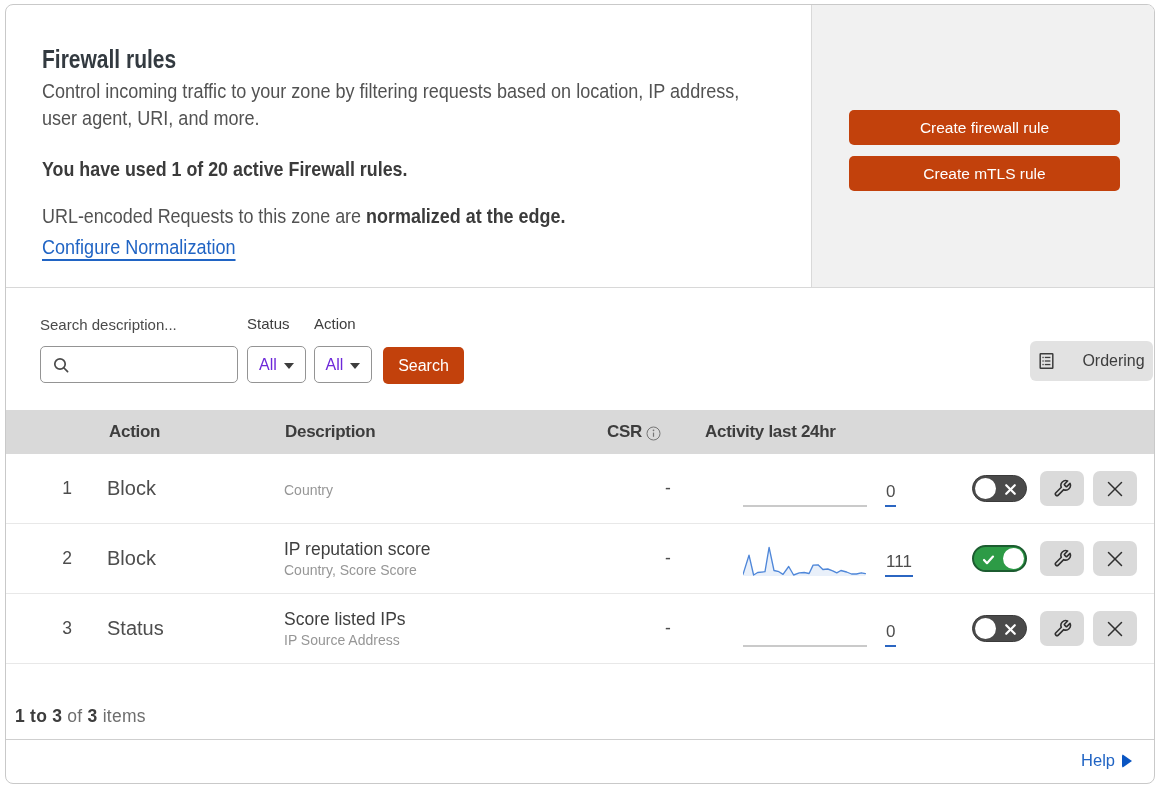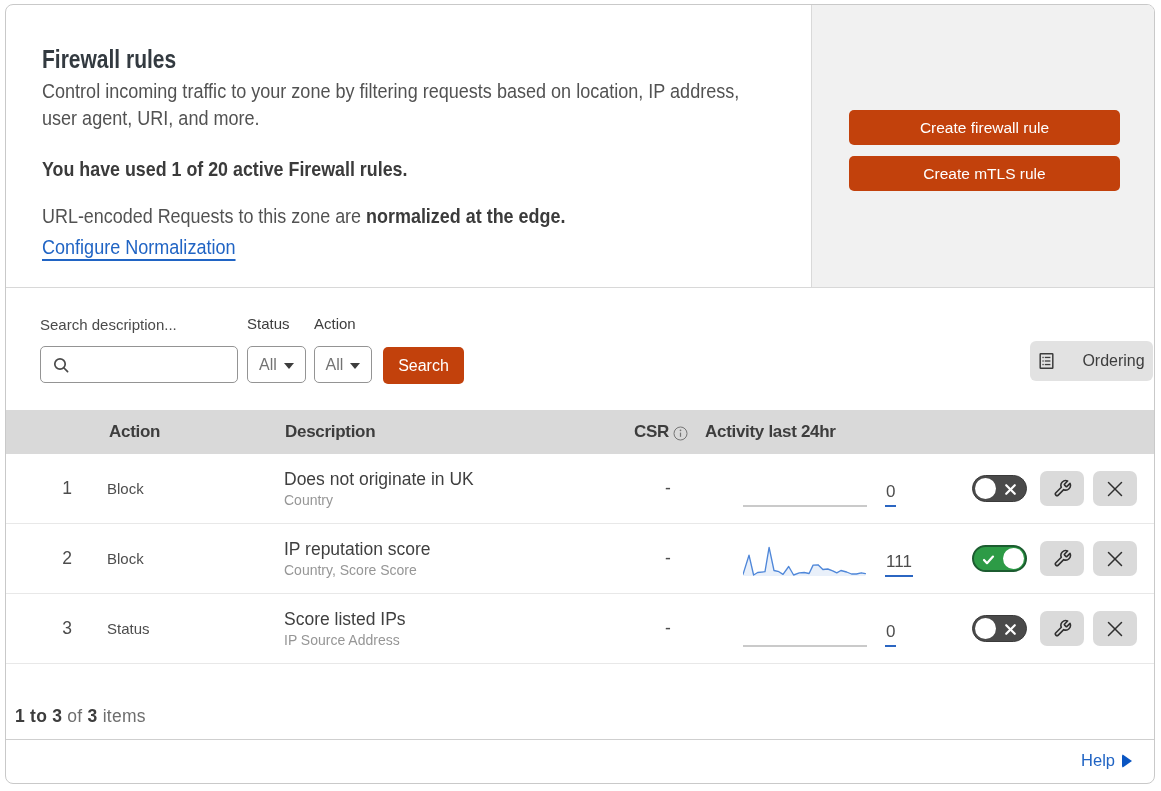--- a/index.html
+++ b/index.html
@@ -33,44 +33,44 @@
 
   
   .filter-section { position:absolute; left:16px; top:283px; width:1148px; height:122px; background:#fff; }
   .flabel { position:absolute; font-size:14px; color:#4a4a4a; }
   .flabel-search { left:18px; top:28px; font-size:15px; }
   .flabel-status { left:225px; top:27px; font-size:15px; color:#3d3d3d; }
   .flabel-action { left:292px; top:27px; font-size:15px; color:#3d3d3d; }
   .search-box { position:absolute; left:18px; top:58px; width:198px; height:37px; border:1px solid #949494; border-radius:5px; background:#fff; }
   .search-box svg { position:absolute; left:12px; top:10px; }
   .search-box input { position:absolute; left:34px; top:4px; width:158px; height:27px; border:none; outline:none; font-size:15px; font-family:"Liberation Sans", sans-serif; color:#333; background:transparent; }
-  .select-box { position:absolute; top:58px; height:37px; border:1px solid #949494; border-radius:5px; background:#fff; cursor:pointer; display:flex; align-items:center; justify-content:center; gap:7px; font-size:16px; color:#737373; }
+  .select-box { position:absolute; top:58px; height:37px; border:1px solid #949494; border-radius:5px; background:#fff; cursor:pointer; display:flex; align-items:center; justify-content:center; gap:7px; font-size:16px; color:#6d28d9; }
   .select-status { left:225px; width:59px; }
   .select-action { left:292px; width:58px; }
   .caret { width:0; height:0; border-left:5px solid transparent; border-right:5px solid transparent; border-top:6px solid #3d3d3d; margin-top:2px; }
   .btn-search { position:absolute; left:361px; top:59px; width:81px; height:37px; font-size:16px; border-radius:5px; }
   .btn-ordering {
     position:absolute; left:1008px; top:53px; width:123px; height:40px; background:#e2e2e2; border:none; border-radius:6px;
     font-family:"Liberation Sans", sans-serif; font-size:16px; color:#3d3d3d; cursor:pointer;
     display:flex; align-items:center; justify-content:center; gap:27px;
   }
 
   
   .thead { position:absolute; left:0; top:405px; width:1148px; height:44px; background:#d9d9d9; }
   .th { position:absolute; top:0; height:44px; display:flex; align-items:center; font-size:17px; font-weight:700; color:#3d3d3d; letter-spacing:-0.3px; }
   .th-action { left:103px; }
   .th-desc { left:279px; }
-  .th-csr { left:628px; gap:4px;align-items:center; }
+  .th-csr { left:601px; gap:4px;align-items:center; }
   .th-activity { left:699px; }
 
   .rows { position:absolute; left:0; top:449px; width:1148px; }
   .row { position:relative; width:1148px; height:70px; border-bottom:1px solid #e8e8e8; background:#fff; }
   .cell { position:absolute; display:flex; align-items:center; height:100%; }
   .c-num { left:41px; width:40px; justify-content:center; font-size:17.5px; color:#4d4d4d; }
-  .c-action { left:101px; font-size:15px; color:#4d4d4d; }
+  .c-action { left:101px; font-size:20px; color:#4d4d4d; }
   .c-desc { left:278px; flex-direction:column; align-items:flex-start; justify-content:center; }
   .c-desc .d-main { font-size:17.5px; color:#3f3f3f; line-height:20px; }
   .c-desc .d-sub { font-size:14px; color:#969696; line-height:17px; margin-top:3px; }
   .c-csr { left:632px; width:60px; justify-content:center; font-size:17.5px; color:#4d4d4d; }
   .c-spark { left:737px; width:124px; align-items:flex-end; padding-bottom:14px; }
   .c-count { left:879px; align-items:flex-end; padding-bottom:16px; }
   .count-link { font-size:17px; color:#4d4d4d; border-bottom:2px solid #2b66c2; padding:0 1px 3px 1px; cursor:pointer; }
   .c-toggle { left:966px; }
   .c-wrench { left:1034px; }
   .c-x { left:1087px; }
@@ -168,21 +168,20 @@
         </svg>
     </div>
     <div class="th th-activity">Activity last 24hr</div>
   </div>
 
   <div class="rows" id="rows">
       <div class="row">
         <div class="cell c-num">1</div>
         <div class="cell c-action">Block</div>
         <div class="cell c-desc">
-          <div class="d-main">Does not originate in UK</div>
           <div class="d-sub">Country</div>
         </div>
         <div class="cell c-csr">-</div>
         <div class="cell c-spark">
           <svg width="124" height="34" viewBox="0 0 124 34">
             <line x1="0" y1="31" x2="124" y2="31" stroke="#b8b8b8" stroke-width="1.3"></line>
           </svg>
         </div>
         <div class="cell c-count">
           <span class="count-link">0</span>

